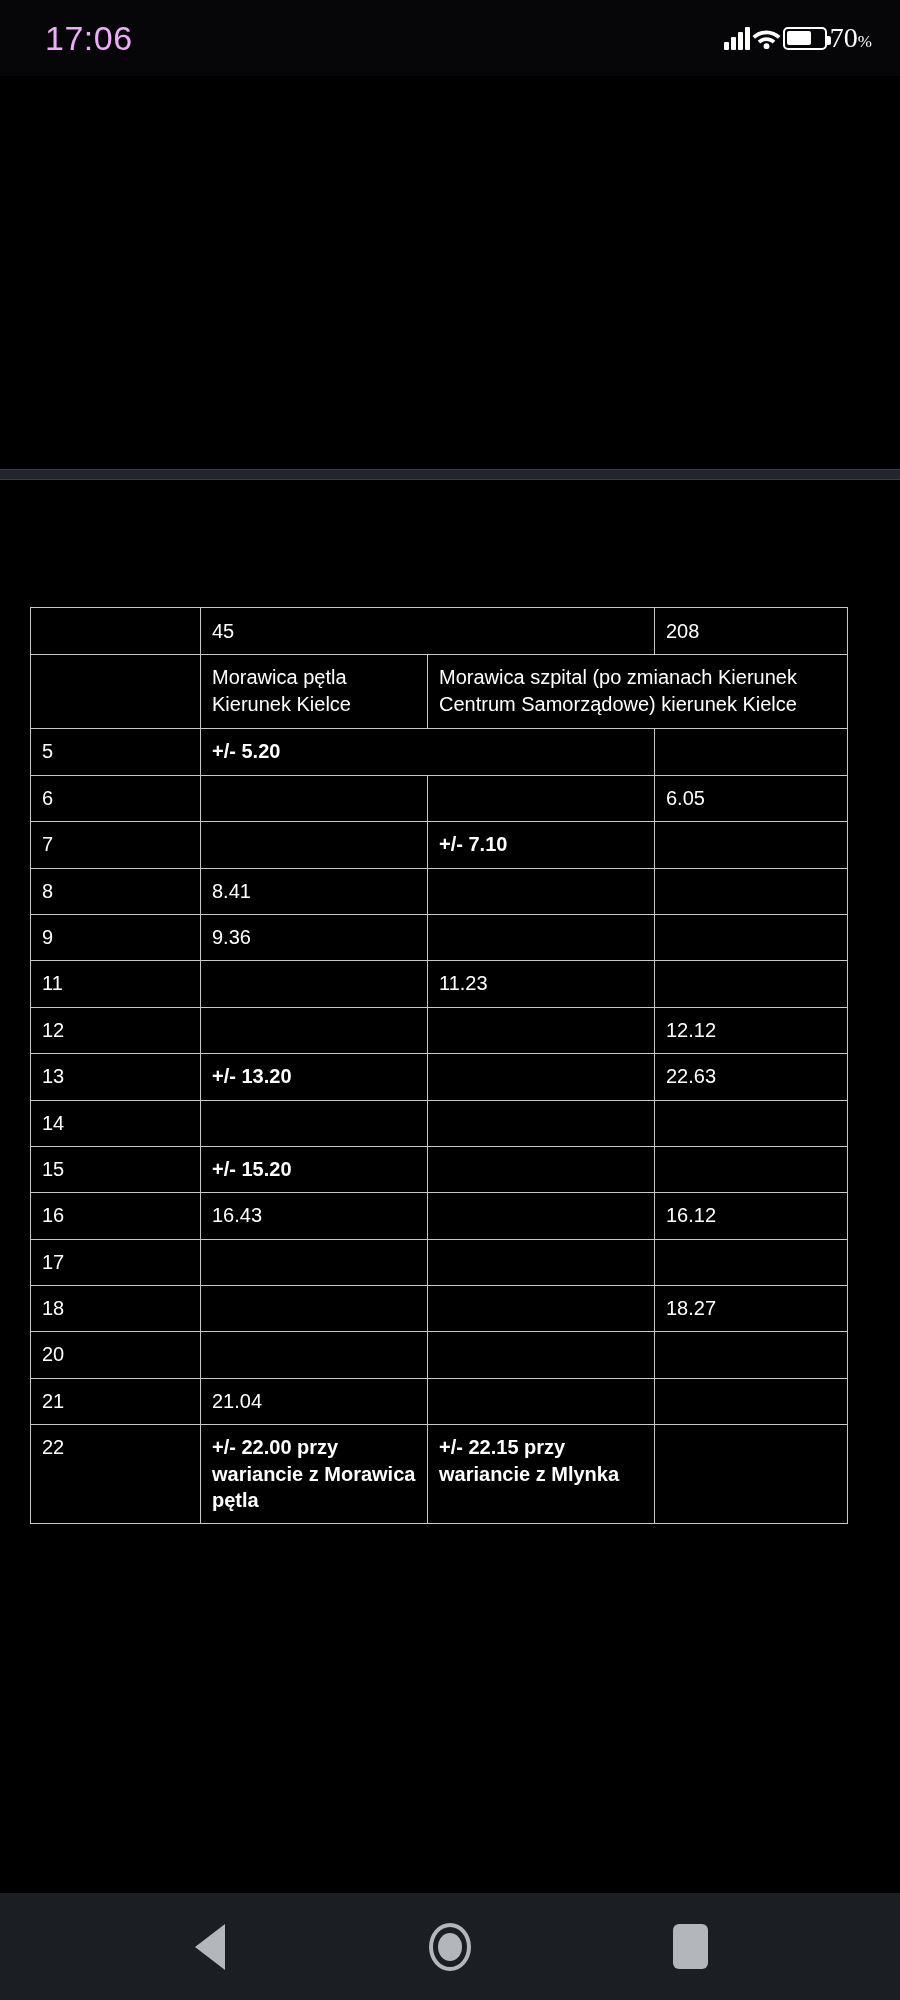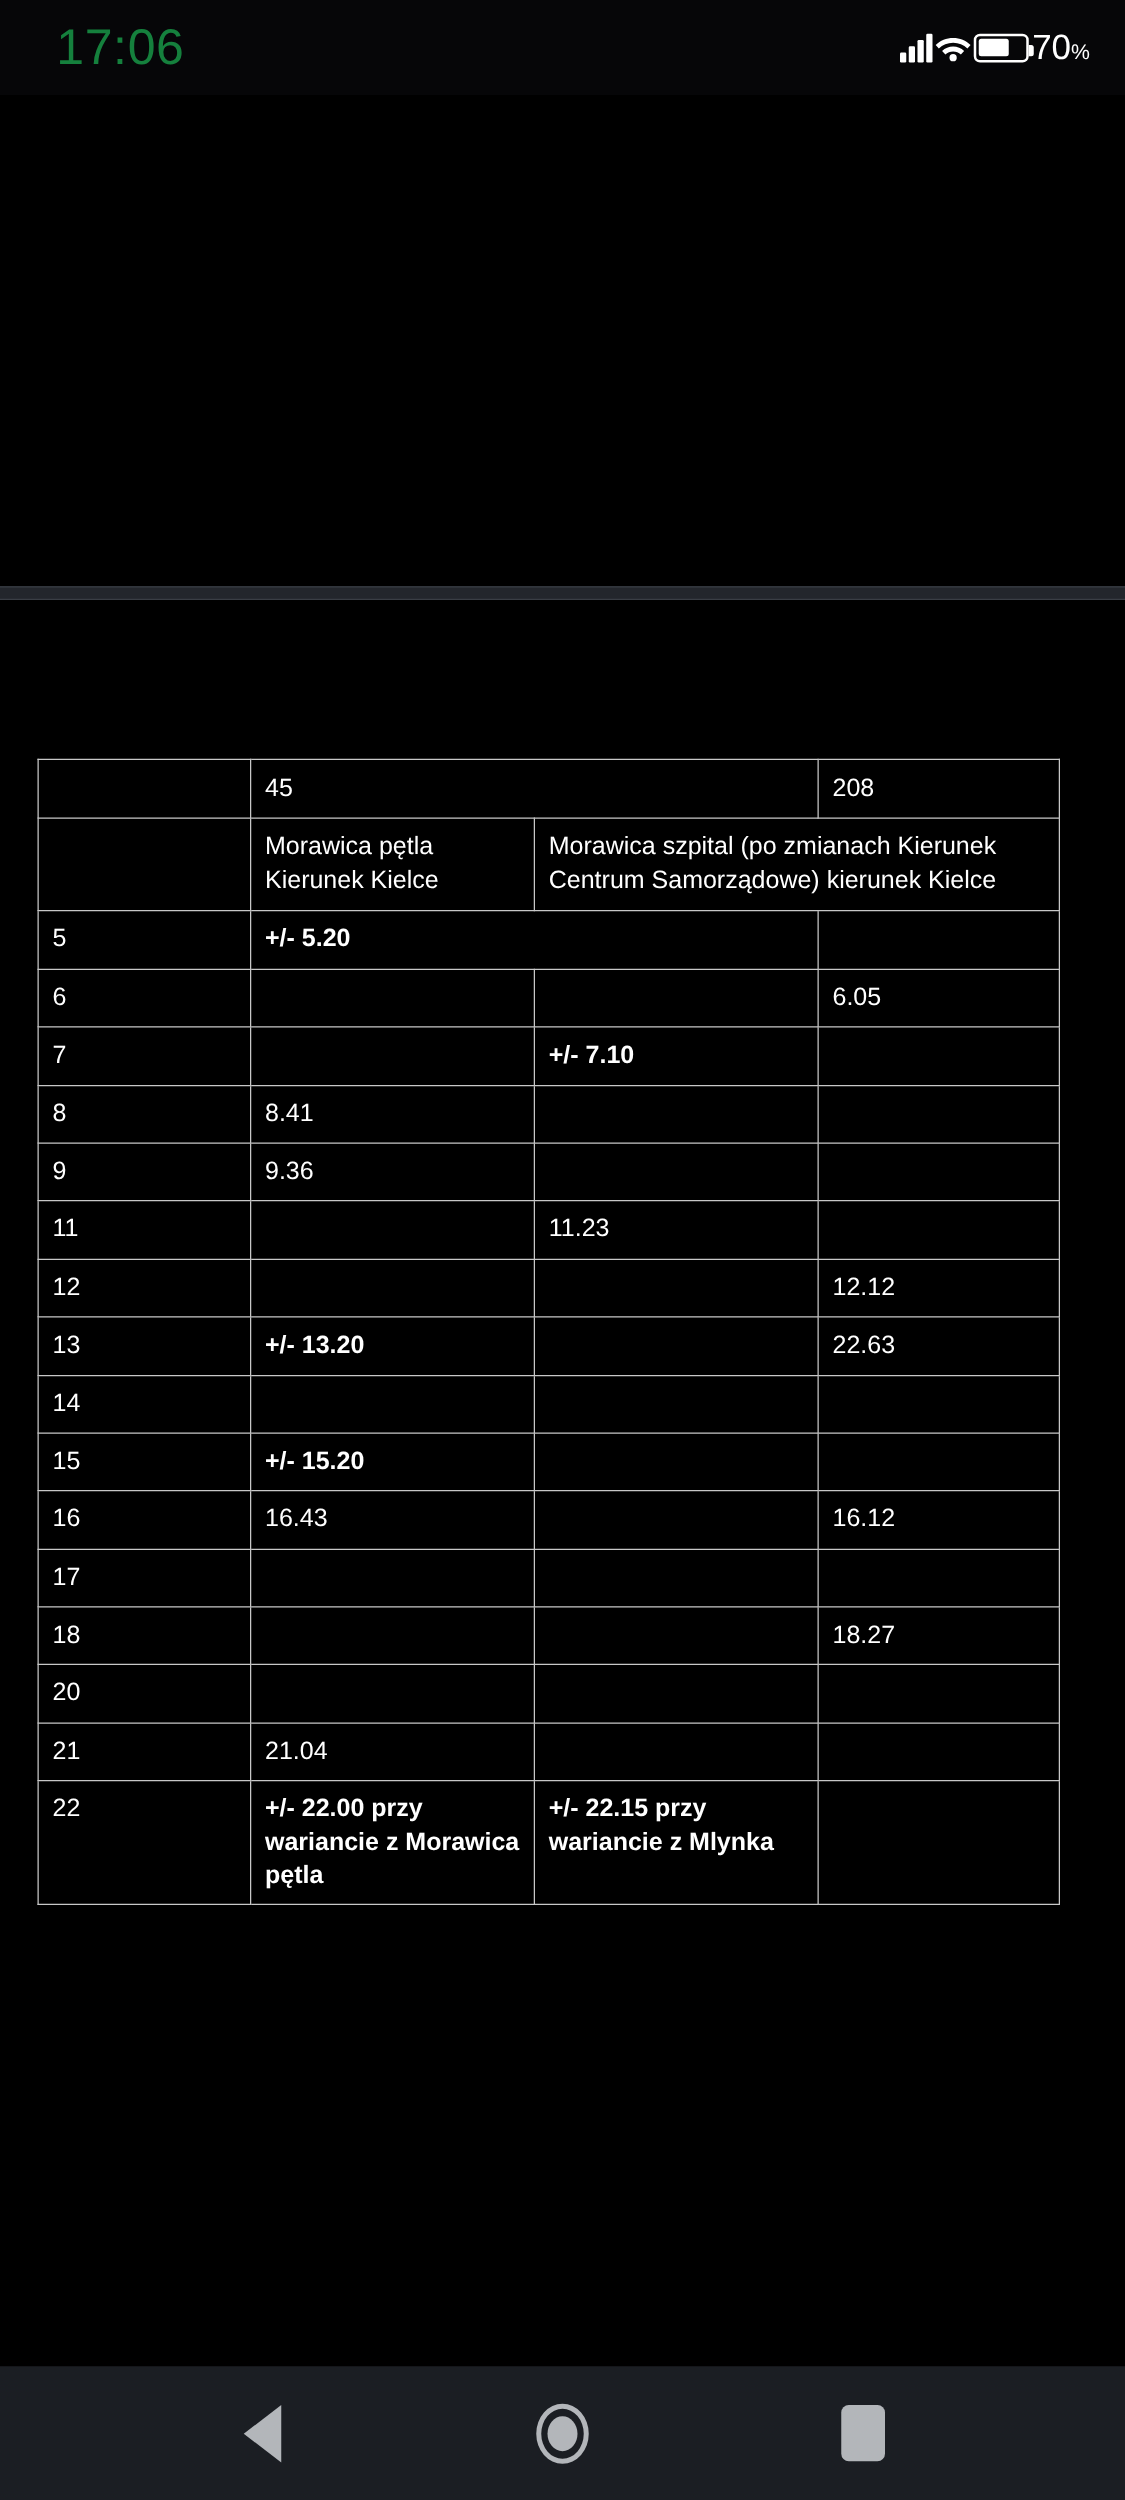--- a/index.html
+++ b/index.html
@@ -25,28 +25,29 @@
     top: 0; left: 0;
     width: 900px;
     height: 76px;
     background: #060608;
     display: flex;
     align-items: center;
     justify-content: space-between;
     padding: 0 28px 0 45px;
   }
   .status-time {
-    color: #15803d;
-    font-size: 40px;
+    color: #f0abfc;
+    font-size: 34px;
     letter-spacing: 0.5px;
   }
   .status-right {
     display: flex;
     align-items: center;
     gap: 1px;
+    font-family: Liberation Serif, serif;
   }
 
   
   .signal-icon {
     display: flex;
     align-items: flex-end;
     gap: 2.5px;
     height: 24px;
   }
   .signal-icon i { width: 4.5px; background: #ffffff; border-radius: 1px; display: block; }

